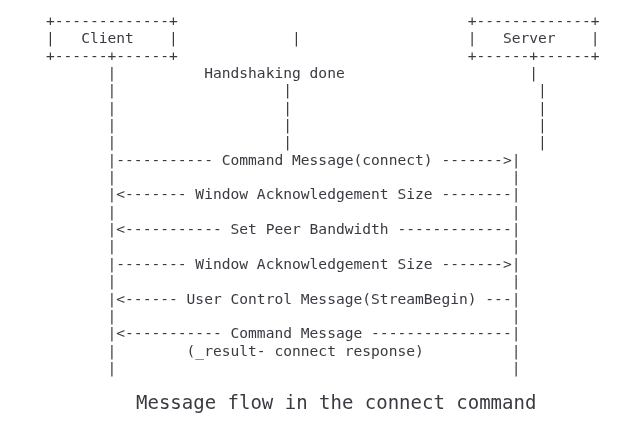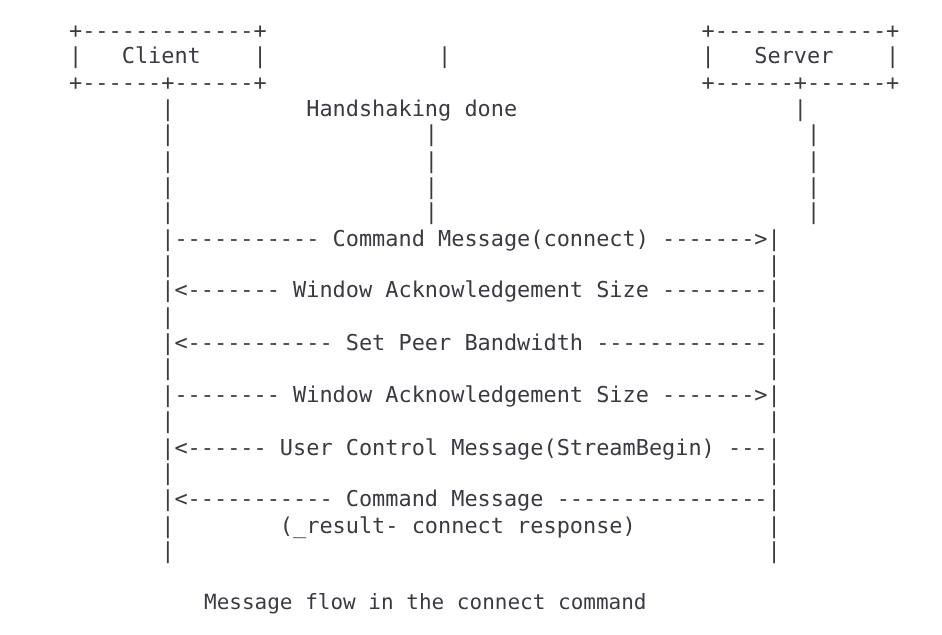--- a/index.html
+++ b/index.html
@@ -38,21 +38,21 @@
     -webkit-font-smoothing: antialiased;
   }
 
   .caption {
     position: absolute;
     left: 136px;
     top: 394px;
     margin: 0;
     padding: 0;
     font-family: "DejaVu Sans Mono", "Liberation Mono", monospace;
-    font-size: 14px;
+    font-size: 19px;
     line-height: 17.35px;
     color: #3a3a42;
     white-space: pre;
   }
 </style>
 </head>
 <body>
 
 <div id="ascii-diagram">
 

